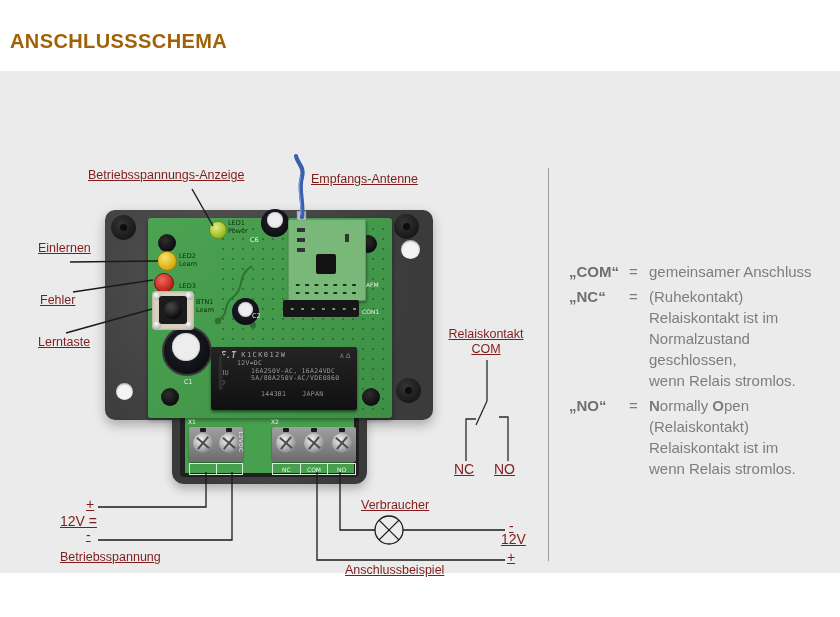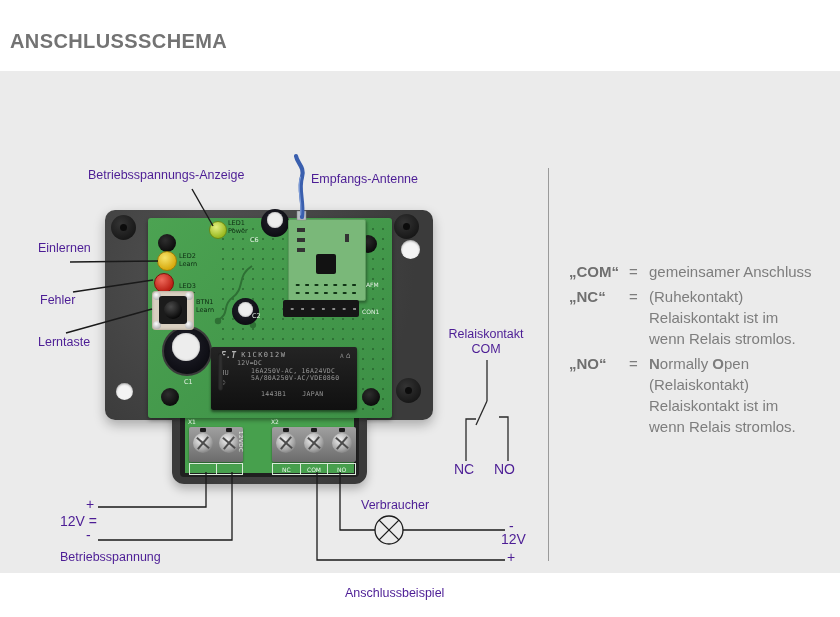--- a/index.html
+++ b/index.html
@@ -1,19 +1,19 @@
 <!DOCTYPE html>
 <html><head>
 <meta charset="utf-8">
 <style>
   html,body{margin:0;padding:0;background:#fff;}
   .canvas{position:relative;width:840px;height:617px;background:#ffffff;overflow:hidden;
           font-family:"Liberation Sans",sans-serif;}
   .title{position:absolute;left:10px;top:30px;font-size:20px;font-weight:bold;
-         letter-spacing:.4px;color:#737373;}
+         letter-spacing:.4px;color:#a16207;}
   .panel{position:absolute;left:0;top:71px;width:840px;height:502px;background:#ebebeb;}
 
   
   .case-main{position:absolute;left:105px;top:139px;width:328px;height:210px;border-radius:10px;
              background:radial-gradient(circle at 35% 30%, #545454, #3b3b3b 75%);
              box-shadow:0 5px 12px rgba(0,0,0,.28);}
   .case-tab{position:absolute;left:172px;top:335px;width:195px;height:78px;border-radius:0 0 12px 12px;
             background:radial-gradient(circle at 50% 10%, #505050, #3a3a3a 80%);
             box-shadow:0 5px 10px rgba(0,0,0,.25);}
   .tab-recess{position:absolute;left:180px;top:342px;width:179px;height:64px;background:#202020;border-radius:4px;}
@@ -87,21 +87,21 @@
   .scell{flex:1;border-right:1px solid #d9ead9;display:flex;align-items:center;justify-content:center;
          font-size:6px;color:#eaf4ea;font-family:"DejaVu Sans",sans-serif;}
   .scell:last-child{border-right:none;}
   .vtext{position:absolute;left:244px;top:360px;font-size:5.5px;color:#e3efe3;transform:rotate(90deg);
          transform-origin:0 0;font-family:"DejaVu Sans",sans-serif;letter-spacing:.5px;}
 
   
   .overlay{position:absolute;left:0;top:0;}
 
   
-  .lbl{position:absolute;font-size:12.5px;line-height:15px;color:#4c1d95;white-space:nowrap;}
+  .lbl{position:absolute;font-size:12.5px;line-height:15px;color:#7f1d1d;white-space:nowrap;text-decoration:underline;}
   .lbl-c{text-align:center;white-space:normal;}
   .big{font-size:14px;}
 
   
   .divider{position:absolute;left:548px;top:97px;width:1px;height:393px;background:#9a9a9a;}
   .legend{position:absolute;left:569px;top:190px;width:262px;color:#7d7d7d;font-size:15px;line-height:21px;}
   .lg-row{display:grid;grid-template-columns:60px 20px auto;margin-bottom:4px;}
   .lg-term{font-weight:bold;color:#6f6f6f;}
   .lg-eq{text-align:left;}
   .lg-def .b{font-weight:bold;}
@@ -270,37 +270,38 @@
     <div class="lbl big" style="left:454px;top:391px;">NC</div>
     <div class="lbl big" style="left:494px;top:391px;">NO</div>
     <div class="lbl" style="left:361px;top:427px;">Verbraucher</div>
     <div class="lbl big" style="left:86px;top:426px;">+</div>
     <div class="lbl big" style="left:60px;top:443px;">12V =</div>
     <div class="lbl big" style="left:86px;top:457px;">-</div>
     <div class="lbl" style="left:60px;top:479px;">Betriebsspannung</div>
     <div class="lbl big" style="left:509px;top:448px;">-</div>
     <div class="lbl big" style="left:501px;top:461px;">12V</div>
     <div class="lbl big" style="left:507px;top:479px;">+</div>
-    <div class="lbl" style="left:345px;top:492px;margin-top:23px;">Anschlussbeispiel</div>
+    <div class="lbl" style="left:345px;top:492px;">Anschlussbeispiel</div>
 
     <div class="divider"></div>
     <div class="legend">
         <div class="lg-row">
           <div class="lg-term">„COM“</div>
           <div class="lg-eq">=</div>
           <div class="lg-def">
             <div class="lg-line"><span>gemeinsamer Anschluss</span></div>
           </div>
         </div>
         <div class="lg-row">
           <div class="lg-term">„NC“</div>
           <div class="lg-eq">=</div>
           <div class="lg-def">
             <div class="lg-line"><span>(Ruhekontakt)</span></div>
             <div class="lg-line"><span>Relaiskontakt ist im</span></div>
+            <div class="lg-line"><span>Normalzustand geschlossen,</span></div>
             <div class="lg-line"><span>wenn Relais stromlos.</span></div>
           </div>
         </div>
         <div class="lg-row">
           <div class="lg-term">„NO“</div>
           <div class="lg-eq">=</div>
           <div class="lg-def">
             <div class="lg-line"><span class="b">N</span><span>ormally </span><span class="b">O</span><span>pen</span></div>
             <div class="lg-line"><span>(Relaiskontakt)</span></div>
             <div class="lg-line"><span>Relaiskontakt ist im</span></div>

